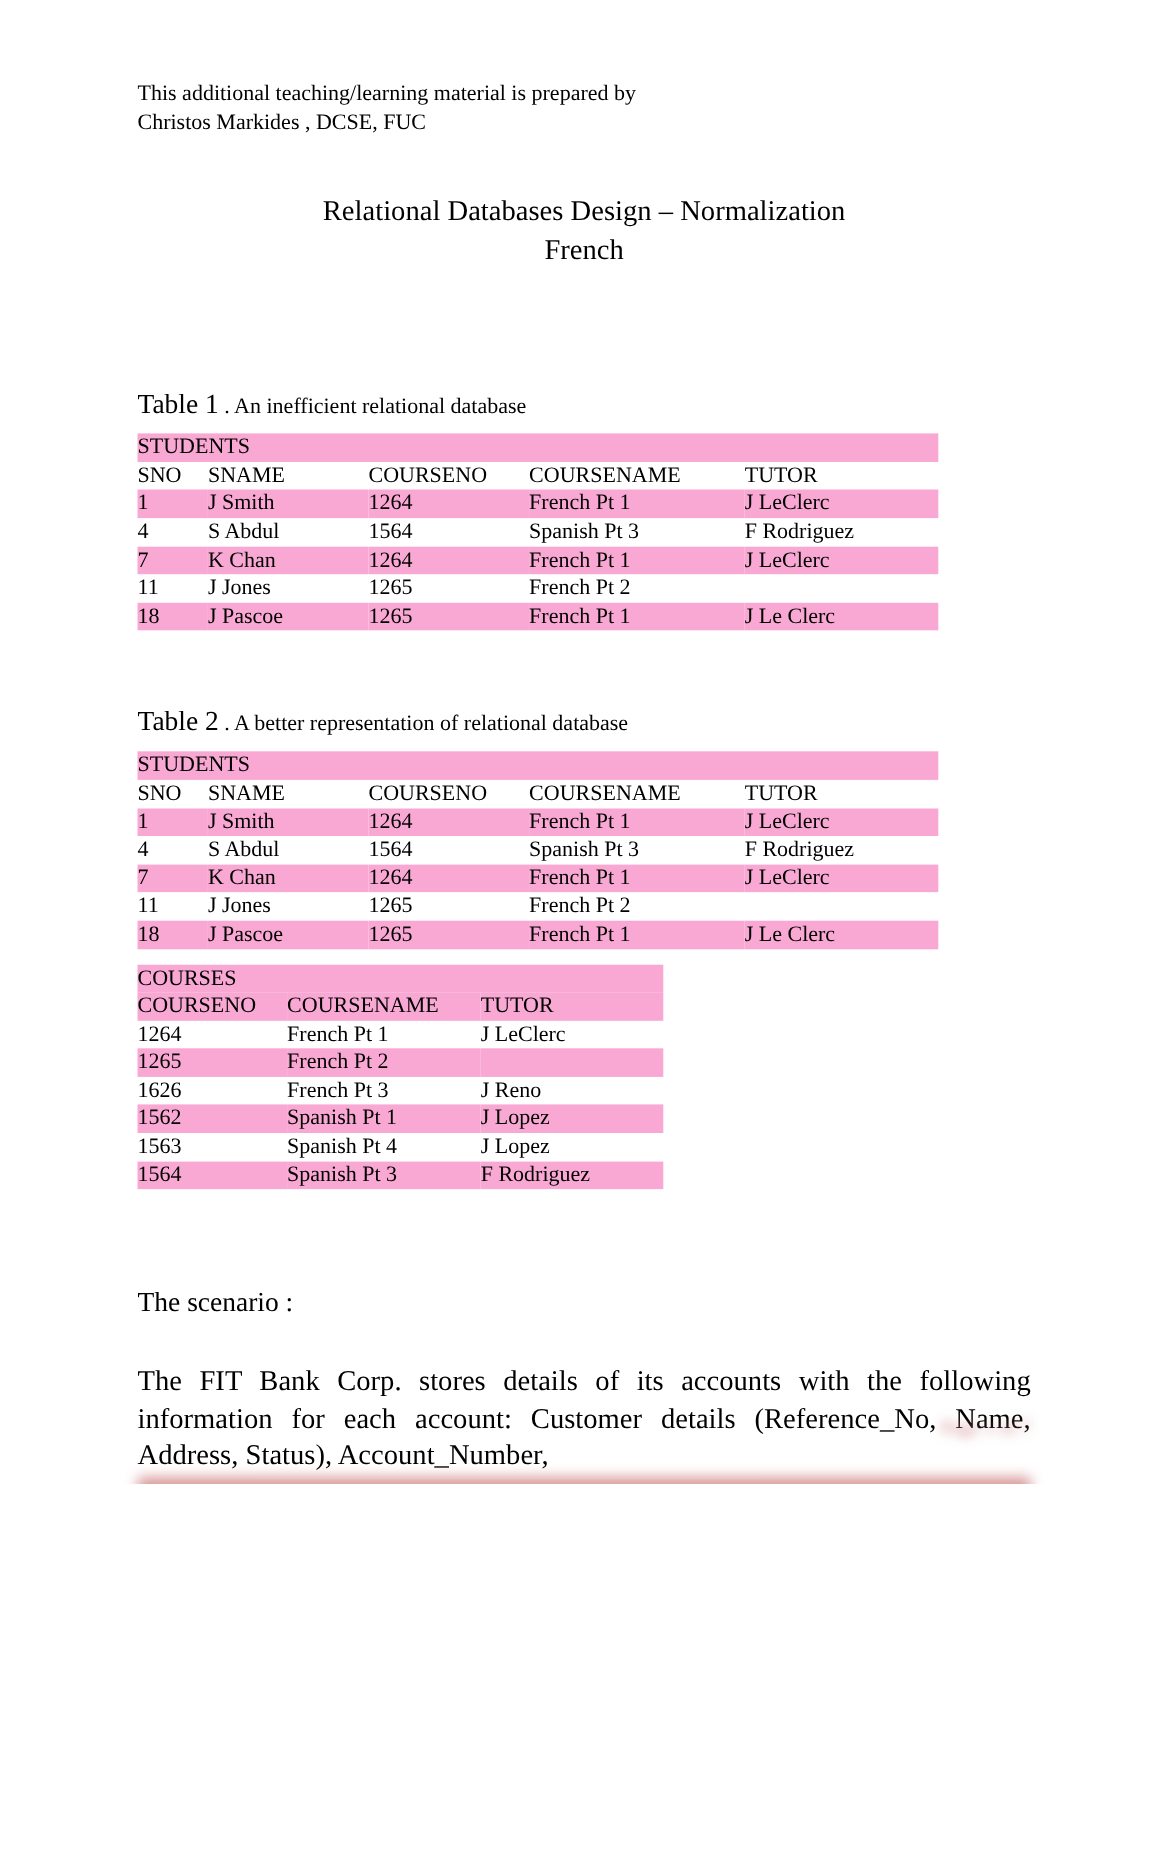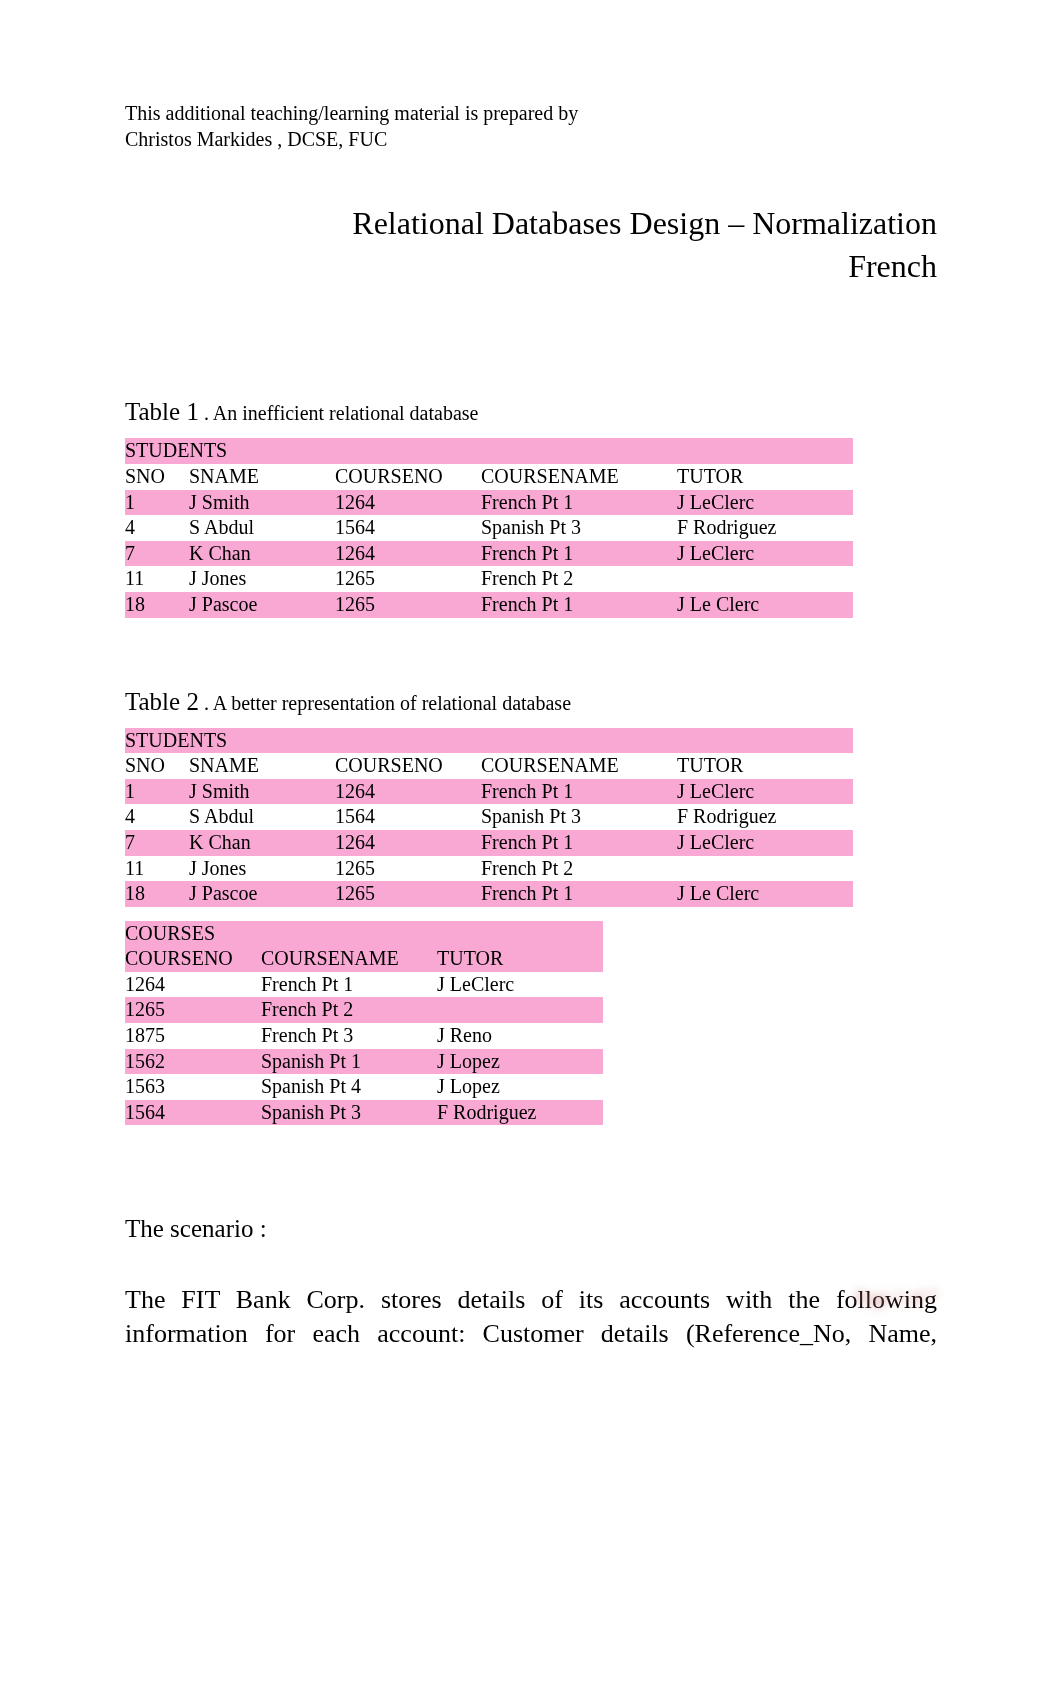--- a/index.html
+++ b/index.html
@@ -1,18 +1,18 @@
 <!DOCTYPE html>
 <html><head>
 <meta charset="utf-8">
 <style>
 html,body{margin:0;padding:0;background:#fff;font-family:'Times New Roman',Times,serif;color:#000}
-.page{width:1062px;height:1349px;position:relative;box-sizing:border-box;padding:100px 125px 0 125px}
+.page{width:1062px;height:1349px;position:relative;box-sizing:border-box;padding:72px 125px 0 125px}
 .prep{font-size:20px;line-height:1.3;margin-bottom:50px}
-.h-title{font-size:32px;text-align:right;line-height:1.35}
+.h-title{font-size:26px;text-align:center;line-height:1.35}
 .h-title{margin-bottom:110px}
 .tcap{font-size:20px;margin-bottom:12px}
 .tcap .tlab{font-size:25px}
 .tbl{border-collapse:collapse;font-size:20px;line-height:1.28;margin-bottom:8px}
 .tbl td{padding:0 6px 0 0;white-space:nowrap;vertical-align:top}
 .tbl tr.alt td{background:#f9a8d4}
 .tbl thead td{background:#f9a8d4}
 .col-sno{width:58px}
 .col-sname{width:140px}
 .col-cno{width:140px}
@@ -173,21 +173,21 @@
           <td>1264</td>
           <td>French Pt 1</td>
           <td>J LeClerc</td>
         </tr>
       <tr class="alt">
           <td>1265</td>
           <td>French Pt 2</td>
           <td></td>
         </tr>
       <tr>
-          <td>1875</td>
+          <td>1626</td>
           <td>French Pt 3</td>
           <td>J Reno</td>
         </tr>
       <tr class="alt">
           <td>1562</td>
           <td>Spanish Pt 1</td>
           <td>J Lopez</td>
         </tr>
       <tr>
           <td>1563</td>

